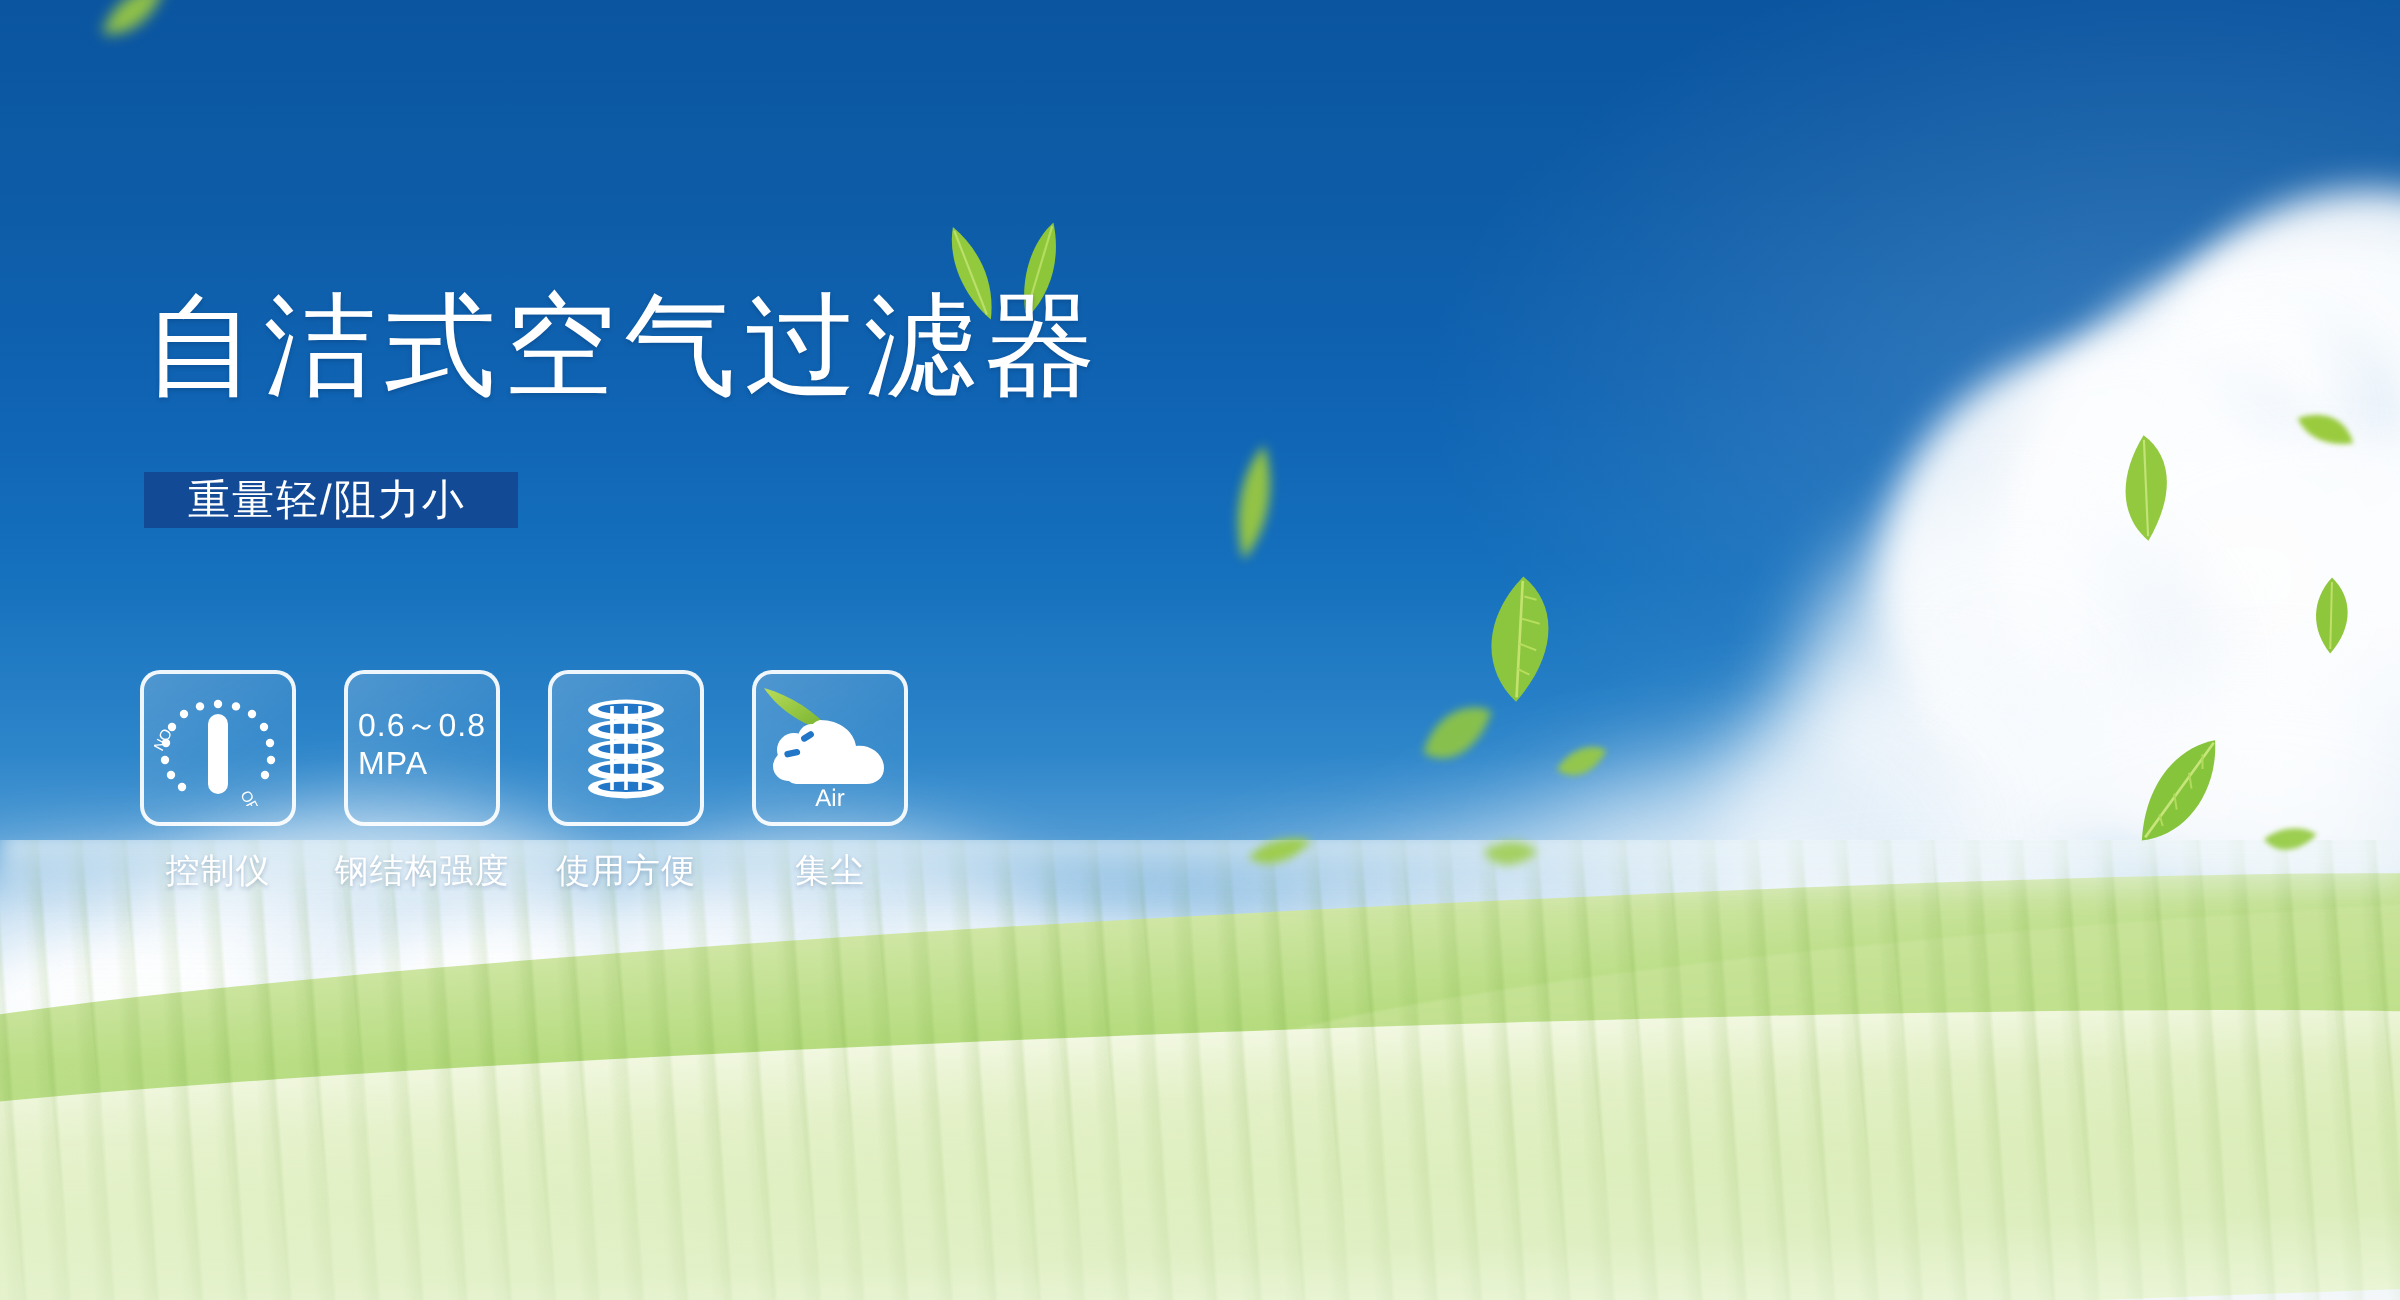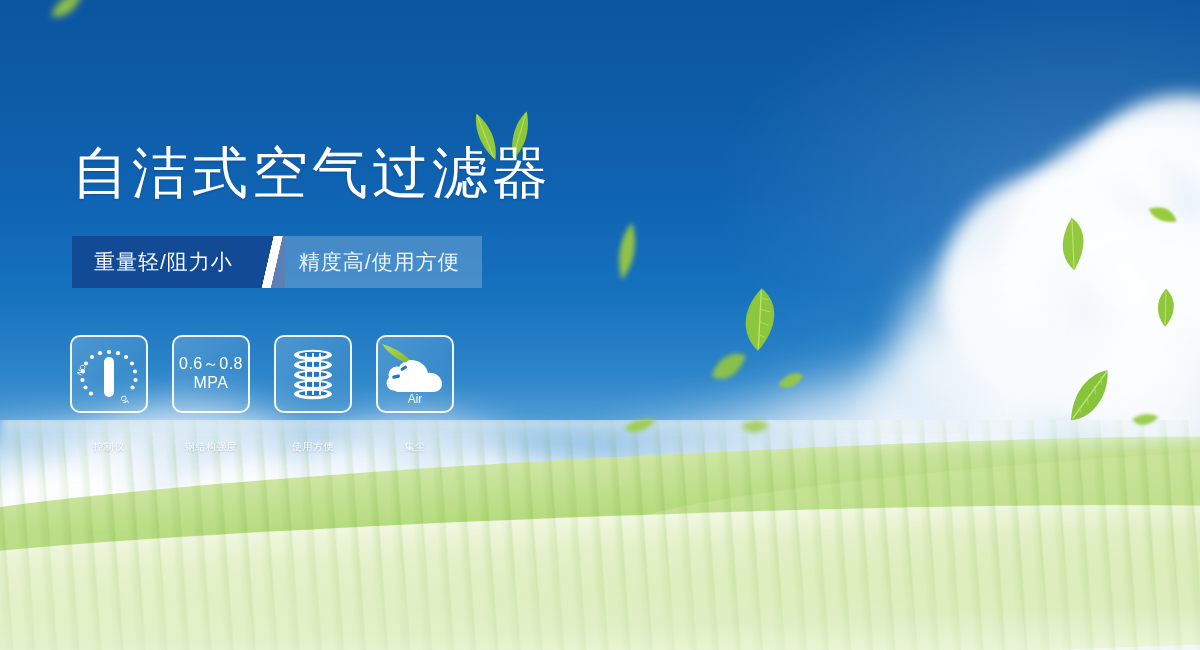--- a/index.html
+++ b/index.html
@@ -126,21 +126,21 @@
   .title {
     position:absolute; left:72px; top:145px;
     font-size:56px; line-height:1; color:#ffffff;
     letter-spacing:4px; font-weight:300;
     text-shadow:0 1px 2px rgba(0,40,90,.28);
     white-space:nowrap;
   }
 
   .badges {
     position:absolute; left:72px; top:236px;
-    display:flex; height:52px; align-items:stretch;
+    display:flex; height:52px; align-items:stretch;flex-direction:column;
   }
   .badge {
     display:flex; align-items:center; justify-content:center;
     font-size:21px; letter-spacing:1px; color:#ffffff; white-space:nowrap;
   }
   .badge-primary {
     background:#134a96; padding:0 26px 0 22px;
   }
   .badge-divider {
     width:26px; position:relative; background:#134a96;
@@ -160,26 +160,26 @@
   }
   .feature { width:78px; display:flex; flex-direction:column; align-items:center; }
   .feature-box {
     width:78px; height:78px; border:2px solid rgba(255,255,255,.92);
     border-radius:10px;
     background:linear-gradient(150deg, rgba(255,255,255,.20) 0%, rgba(255,255,255,.07) 55%, rgba(255,255,255,.02) 100%);
     display:flex; align-items:center; justify-content:center;
     position:relative; overflow:hidden;
   }
   .feature-text {
-    color:#ffffff; text-align:center; line-height:1.18;
+    color:#ffffff; text-align:left; line-height:1.18;
     font-size:16px; letter-spacing:.5px; font-weight:400;
   }
   .feature-text .ln2 { display:block; }
   .feature-label {
-    margin-top:27px; color:#ffffff; font-size:10px;
+    margin-top:11px; color:#ffffff; font-size:17px;
     letter-spacing:.5px; white-space:nowrap; text-align:center;
     text-shadow:0 1px 2px rgba(0,40,90,.25);
   }
   .feature-box svg { display:block; }
 </style>
 </head>
 <body>
 
 <div class="stage">
 
@@ -311,21 +311,20 @@
     </div>
   </div>
 
   <div class="content">
 
     <h1 class="title">自洁式空气过滤器</h1>
 
     <div class="badges">
       <div class="badge badge-primary">重量轻/阻力小</div>
       <div class="badge-divider"></div>
-      <div class="badge badge-secondary">精度高/使用方便</div>
     </div>
 
     <div class="features">
 
       <div class="feature">
         <div class="feature-box">
           <svg width="64" height="58" viewBox="0 0 64 58">
             <g fill="#ffffff">
               <circle cx="32" cy="7" r="2.1"></circle>
               <circle cx="41" cy="8.2" r="2.1"></circle>

